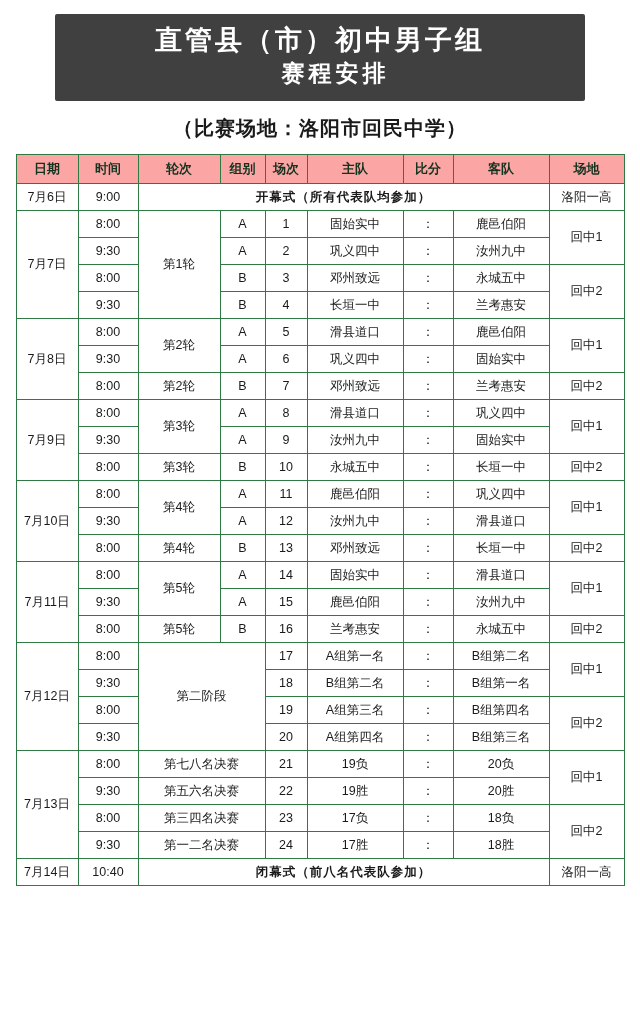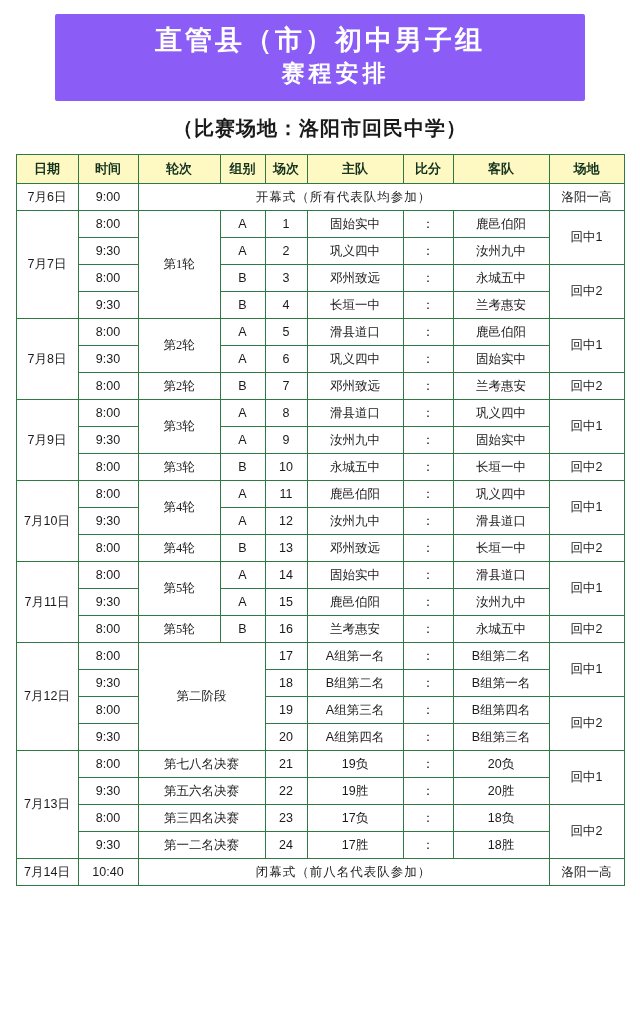--- a/index.html
+++ b/index.html
@@ -15,21 +15,21 @@
     overflow: hidden;
   }
   .page {
     width: 640px;
     height: 1031px;
     position: relative;
     box-sizing: border-box;
   }
   .banner {
     margin: 14px 55px 0 55px;
-    background: #8b5cf6;
+    background: #404040;
     color: #ffffff;
     text-align: center;
     padding: 10px 0 12px 0;
     border-radius: 2px;
   }
   .banner-line1 {
     font-size: 27px;
     letter-spacing: 3px;
     font-weight: bold;
     line-height: 1.25;
@@ -59,34 +59,34 @@
     text-align: center;
     font-size: 12.5px;
     padding: 0;
     height: 26px;
     line-height: 26px;
     background: #ffffff;
     white-space: nowrap;
     overflow: hidden;
   }
   table.schedule thead th {
-    background: #fef9c3;
+    background: #fca5a5;
     font-weight: bold;
     font-size: 13px;
     height: 28px;
     line-height: 28px;
     color: #14331f;
   }
   td.date-cell { font-size: 12.5px; }
   td.full-row {
-    font-weight: normal;
+    font-weight: bold;
     font-size: 13px;
     letter-spacing: 1px;
   }
-  td.round-cell, td.stage-cell { font-size: 12.5px; font-family: Liberation Serif, serif; }
+  td.round-cell, td.stage-cell { font-size: 12.5px; }
   td.score-cell { font-size: 12px; }
   col.c-date { width: 62px; }
   col.c-time { width: 60px; }
   col.c-round { width: 82px; }
   col.c-group { width: 45px; }
   col.c-match { width: 42px; }
   col.c-home { width: 96px; }
   col.c-score { width: 50px; }
   col.c-away { width: 96px; }
   col.c-venue { width: 75px; }

